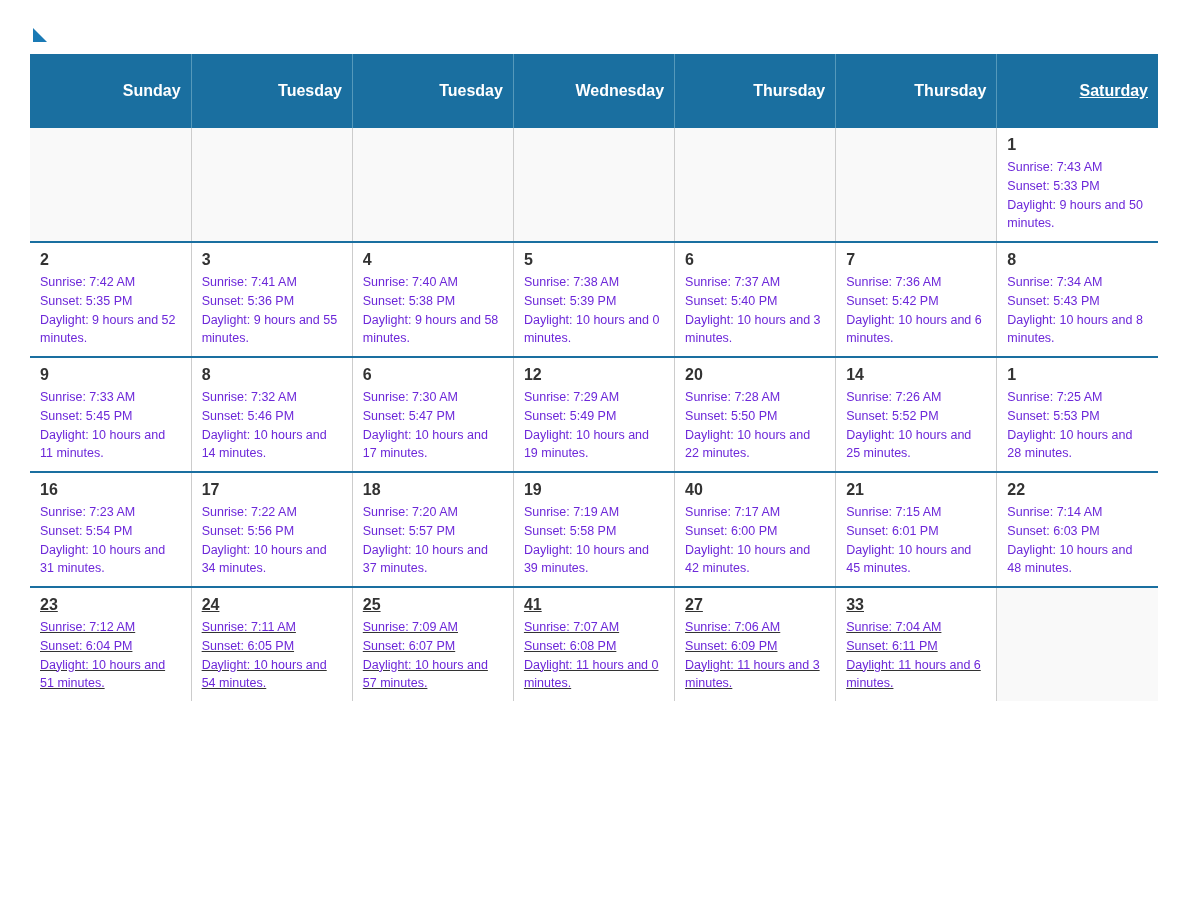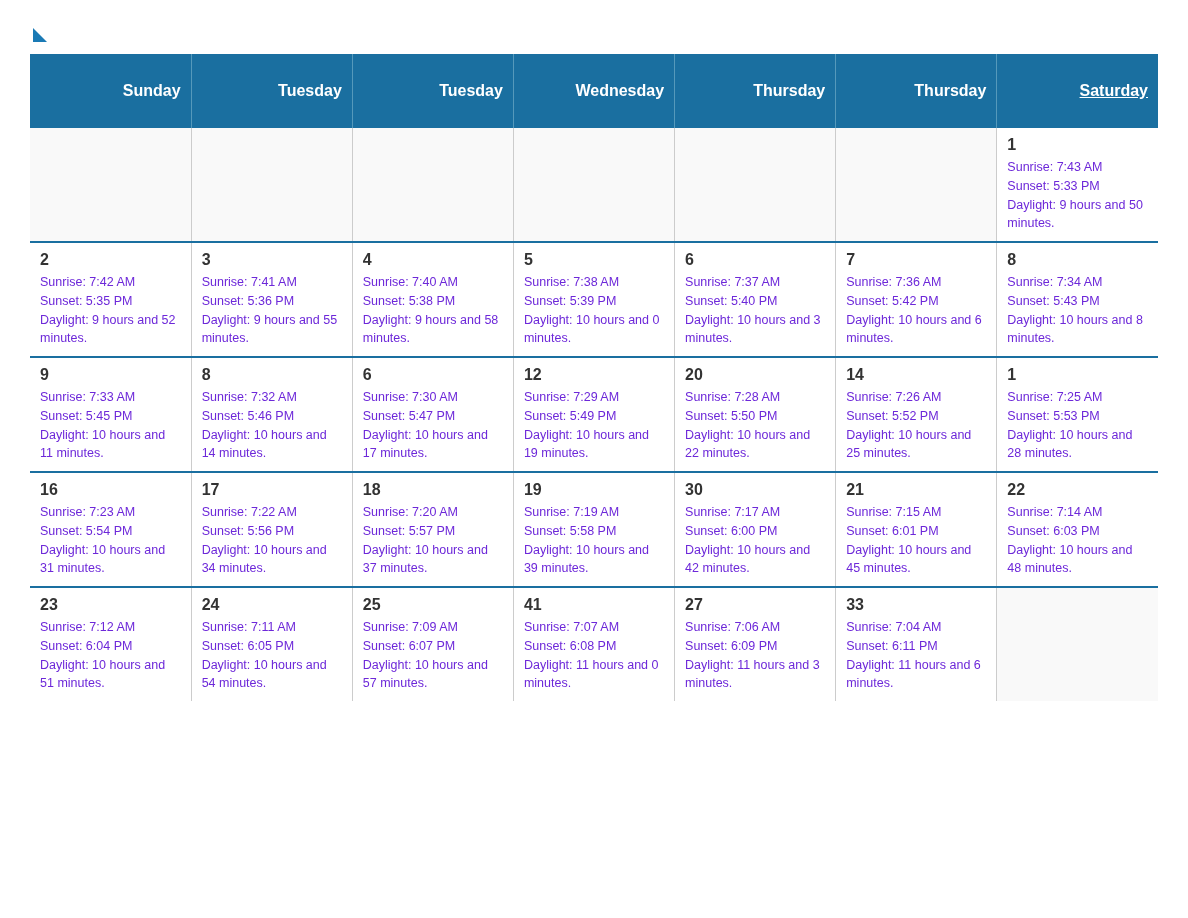--- a/index.html
+++ b/index.html
@@ -86,20 +86,21 @@
       color: #333;
       width: 14.28%;
       min-height: 110px;
       height: 110px;
     }
     tbody td:last-child {
       border-right: none;
     }
     tbody tr:last-child td {
       border-bottom: none;
+      text-decoration: underline;
     }
     .day-number {
       font-size: 16px;
       font-weight: bold;
       color: #333;
       margin-bottom: 4px;
     }
     .day-info {
       font-size: 12.5px;
       color: #6d28d9;
@@ -222,21 +223,21 @@
         </td>
         <td>
           <div class="day-number">18</div>
           <div class="day-info">Sunrise: 7:20 AM<br>Sunset: 5:57 PM<br>Daylight: 10 hours and 37 minutes.</div>
         </td>
         <td>
           <div class="day-number">19</div>
           <div class="day-info">Sunrise: 7:19 AM<br>Sunset: 5:58 PM<br>Daylight: 10 hours and 39 minutes.</div>
         </td>
         <td>
-          <div class="day-number">30</div>
+          <div class="day-number">40</div>
           <div class="day-info">Sunrise: 7:17 AM<br>Sunset: 6:00 PM<br>Daylight: 10 hours and 42 minutes.</div>
         </td>
         <td>
           <div class="day-number">21</div>
           <div class="day-info">Sunrise: 7:15 AM<br>Sunset: 6:01 PM<br>Daylight: 10 hours and 45 minutes.</div>
         </td>
         <td>
           <div class="day-number">22</div>
           <div class="day-info">Sunrise: 7:14 AM<br>Sunset: 6:03 PM<br>Daylight: 10 hours and 48 minutes.</div>
         </td>

